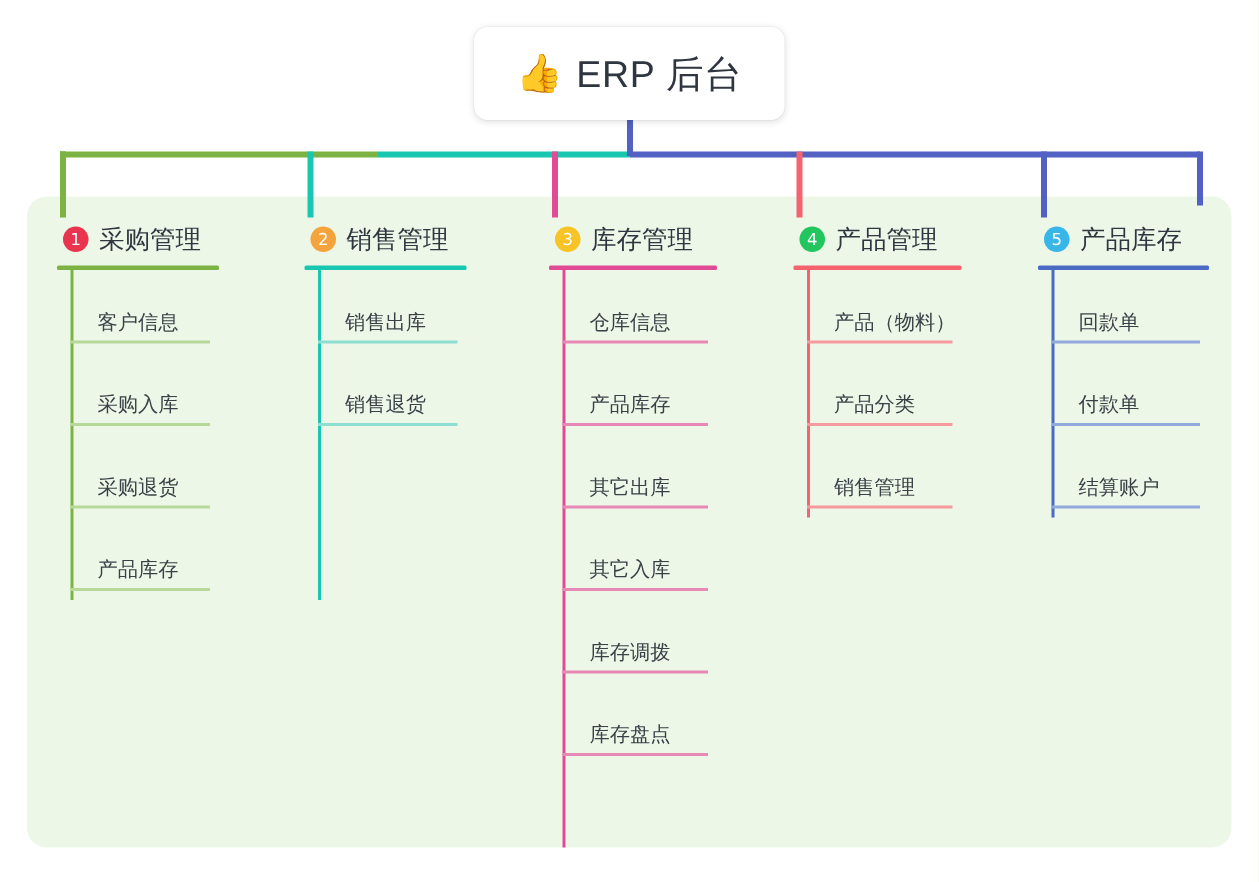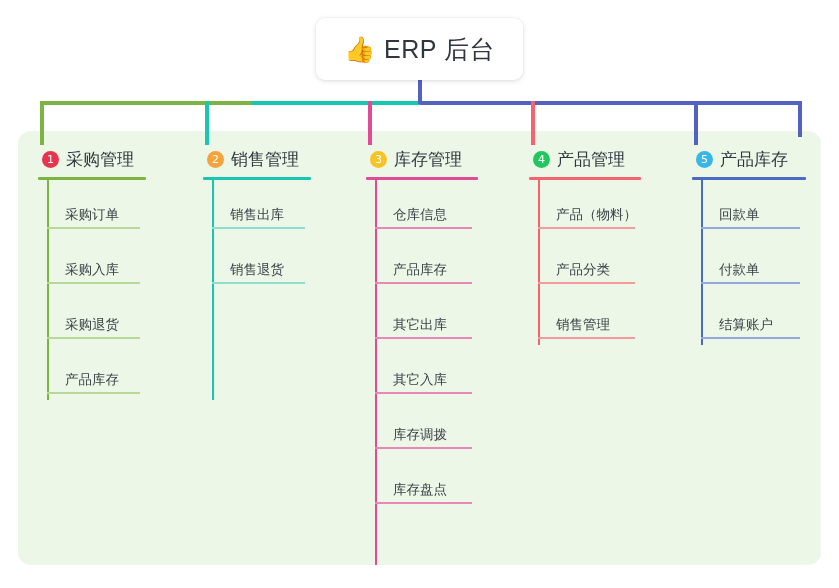--- a/index.html
+++ b/index.html
@@ -90,21 +90,21 @@
   <div id="columns">
       <div class="col" style="left: 38px; top: 146px;">
         <div class="col-head">
           <span class="badge" style="background: rgb(232, 52, 78);">1</span>
           <span class="col-title">采购管理</span>
         </div>
         <div class="head-rule" style="width: 108px; background: rgb(124, 179, 66);"></div>
         <div class="items">
           <div class="spine" style="height: 220px; background: rgb(124, 179, 66);"></div>
           <div class="item">
-            <span class="item-label">采购订单</span>
+            <span class="item-label">客户信息</span>
             <div class="item-rule" style="width: 93px; background: rgb(182, 217, 154);"></div>
           </div>
           <div class="item">
             <span class="item-label">采购入库</span>
             <div class="item-rule" style="width: 93px; background: rgb(182, 217, 154);"></div>
           </div>
           <div class="item">
             <span class="item-label">采购退货</span>
             <div class="item-rule" style="width: 93px; background: rgb(182, 217, 154);"></div>
           </div>

